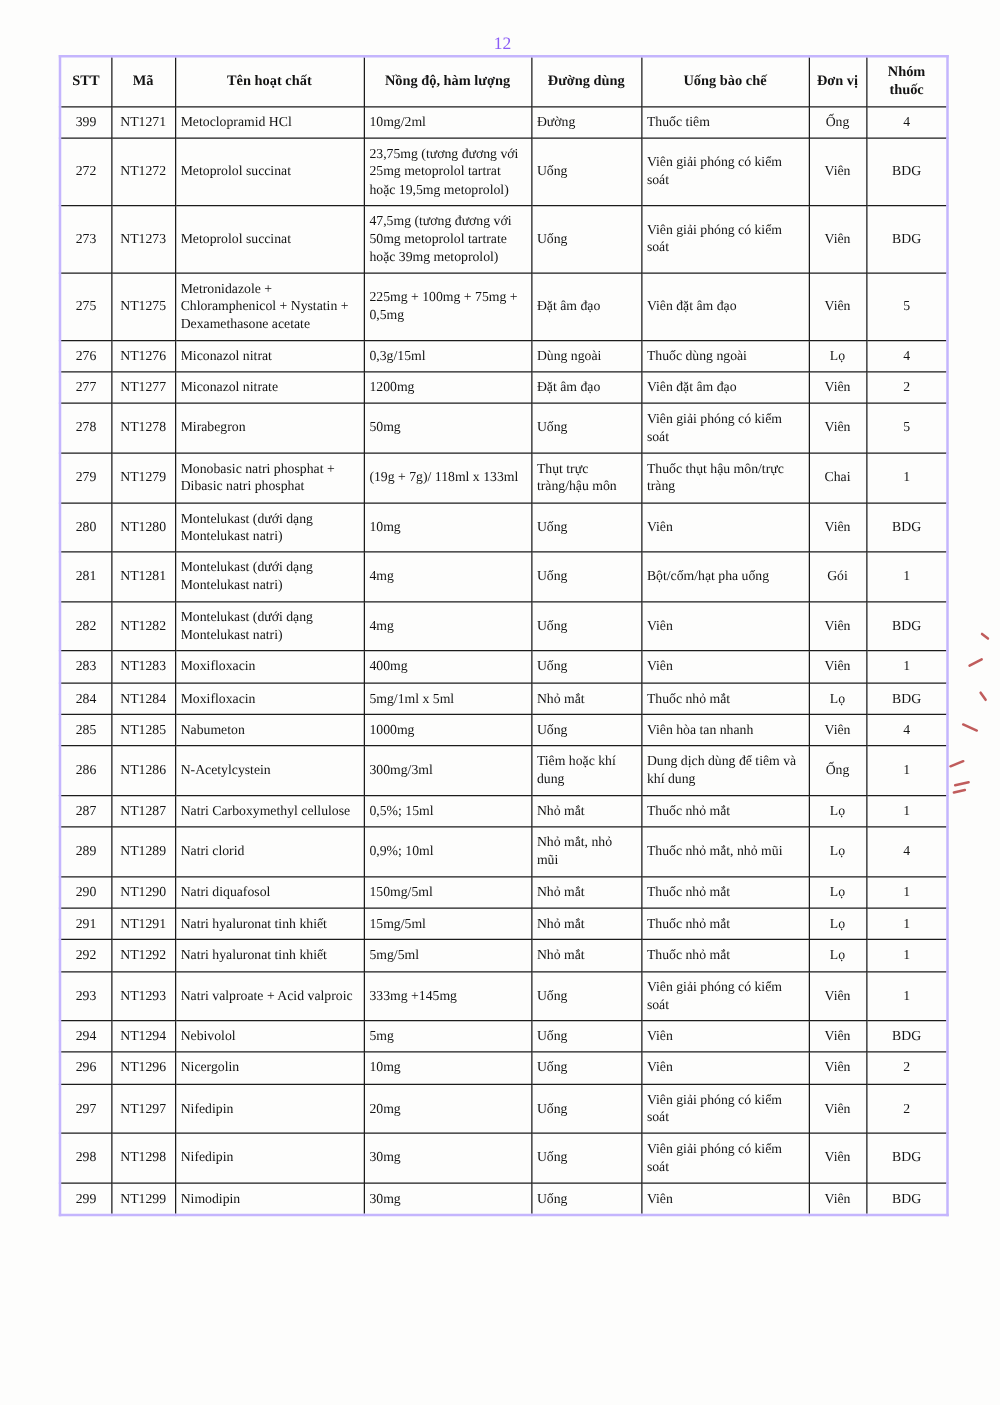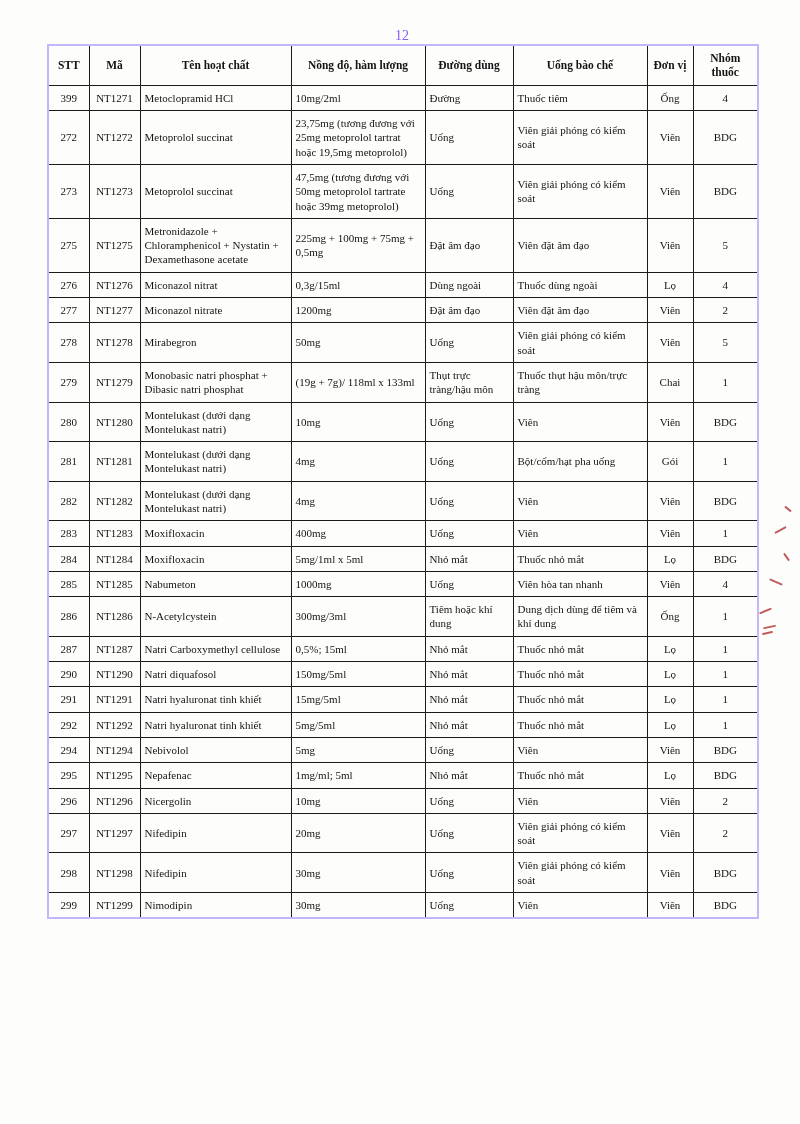--- a/index.html
+++ b/index.html
@@ -241,20 +241,30 @@
         <td class="center">287</td>
         <td class="center">NT1287</td>
         <td>Natri Carboxymethyl cellulose</td>
         <td>0,5%; 15ml</td>
         <td>Nhỏ mắt</td>
         <td>Thuốc nhỏ mắt</td>
         <td class="center">Lọ</td>
         <td class="center">1</td>
       </tr>
       <tr>
+        <td class="center">289</td>
+        <td class="center">NT1289</td>
+        <td>Natri clorid</td>
+        <td>0,9%; 10ml</td>
+        <td>Nhỏ mắt, nhỏ mũi</td>
+        <td>Thuốc nhỏ mắt, nhỏ mũi</td>
+        <td class="center">Lọ</td>
+        <td class="center">4</td>
+      </tr>
+      <tr>
         <td class="center">290</td>
         <td class="center">NT1290</td>
         <td>Natri diquafosol</td>
         <td>150mg/5ml</td>
         <td>Nhỏ mắt</td>
         <td>Thuốc nhỏ mắt</td>
         <td class="center">Lọ</td>
         <td class="center">1</td>
       </tr>
       <tr>
@@ -271,37 +281,37 @@
         <td class="center">292</td>
         <td class="center">NT1292</td>
         <td>Natri hyaluronat tinh khiết</td>
         <td>5mg/5ml</td>
         <td>Nhỏ mắt</td>
         <td>Thuốc nhỏ mắt</td>
         <td class="center">Lọ</td>
         <td class="center">1</td>
       </tr>
       <tr>
+        <td class="center">293</td>
+        <td class="center">NT1293</td>
+        <td>Natri valproate + Acid valproic</td>
+        <td>333mg +145mg</td>
+        <td>Uống</td>
+        <td>Viên giải phóng có kiểm soát</td>
+        <td class="center">Viên</td>
+        <td class="center">1</td>
+      </tr>
+      <tr>
         <td class="center">294</td>
         <td class="center">NT1294</td>
         <td>Nebivolol</td>
         <td>5mg</td>
         <td>Uống</td>
         <td>Viên</td>
         <td class="center">Viên</td>
-        <td class="center">BDG</td>
-      </tr>
-      <tr>
-        <td class="center">295</td>
-        <td class="center">NT1295</td>
-        <td>Nepafenac</td>
-        <td>1mg/ml; 5ml</td>
-        <td>Nhỏ mắt</td>
-        <td>Thuốc nhỏ mắt</td>
-        <td class="center">Lọ</td>
         <td class="center">BDG</td>
       </tr>
       <tr>
         <td class="center">296</td>
         <td class="center">NT1296</td>
         <td>Nicergolin</td>
         <td>10mg</td>
         <td>Uống</td>
         <td>Viên</td>
         <td class="center">Viên</td>

